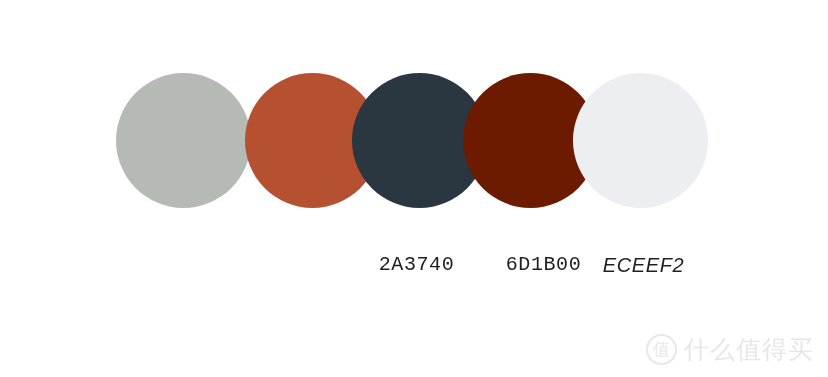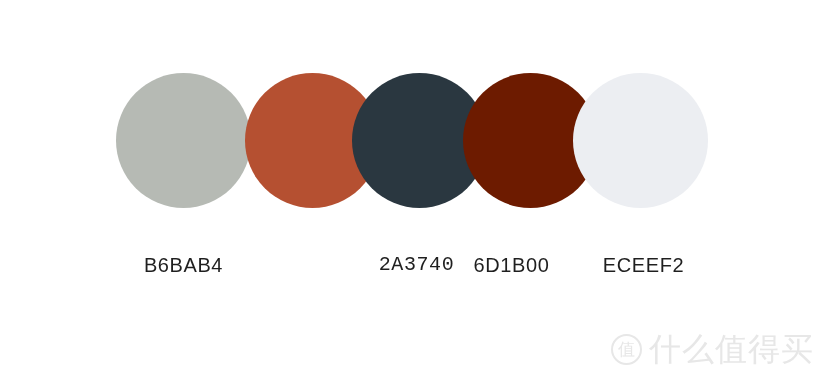--- a/index.html
+++ b/index.html
@@ -64,22 +64,22 @@
     font-size: 20px;
     letter-spacing: 0.6px;
     color: #1f1f1f;
     line-height: 26px;
     white-space: nowrap;
   }
 
   .swatch-label.l0 { left: 116px; }
   .swatch-label.l1 { left: 235px; }
   .swatch-label.l2 { left: 349px; font-family: Liberation Mono, monospace; }
-  .swatch-label.l3 { left: 444px; }
-  .swatch-label.l4 { left: 576px; }
+  .swatch-label.l3 { left: 476px; font-family: Liberation Mono, monospace; }
+  .swatch-label.l4 { left: 576px; font-style: italic; }
 
   
   #watermark {
     position: absolute;
     right: 14px;
     bottom: 12px;
     display: flex;
     align-items: center;
     gap: 7px;
     opacity: 1;
@@ -93,41 +93,40 @@
     height: 27px;
     border: 2px solid #e7e7e7;
     border-radius: 50%;
     color: #e7e7e7;
     font-size: 17px;
     font-family: "DejaVu Sans", sans-serif;
     line-height: 1;
   }
   #watermark .wm-text {
     color: #e7e7e7;
-    font-size: 32px;
+    font-size: 25px;
     font-family: "DejaVu Sans", sans-serif;
     letter-spacing: 1px;
     line-height: 1;
   }
 </style>
 </head>
 <body style="background-color: rgb(255, 255, 255);">
 
 <div id="palette-page">
 
   <div id="swatch-row">
     <div class="swatch-circle c0" style="background-color: rgb(182, 186, 180);"></div>
     <div class="swatch-circle c1" style="background-color: rgb(181, 80, 49);"></div>
     <div class="swatch-circle c2" style="background-color: rgb(42, 55, 64);"></div>
     <div class="swatch-circle c3" style="background-color: rgb(109, 27, 0);"></div>
     <div class="swatch-circle c4" style="background-color: rgb(236, 238, 242);"></div>
   </div>
 
   <div id="label-row">
-    <div class="swatch-label l0">B6BAB4</div>
     <div class="swatch-label l2">2A3740</div>
     <div class="swatch-label l3">6D1B00</div>
     <div class="swatch-label l4">ECEEF2</div>
   </div>
 
   <div id="watermark">
     <span class="wm-badge" style="color: rgb(231, 231, 231); border-color: rgb(231, 231, 231);">值</span>
     <span class="wm-text" style="color: rgb(231, 231, 231);">什么值得买</span>
   </div>
 

